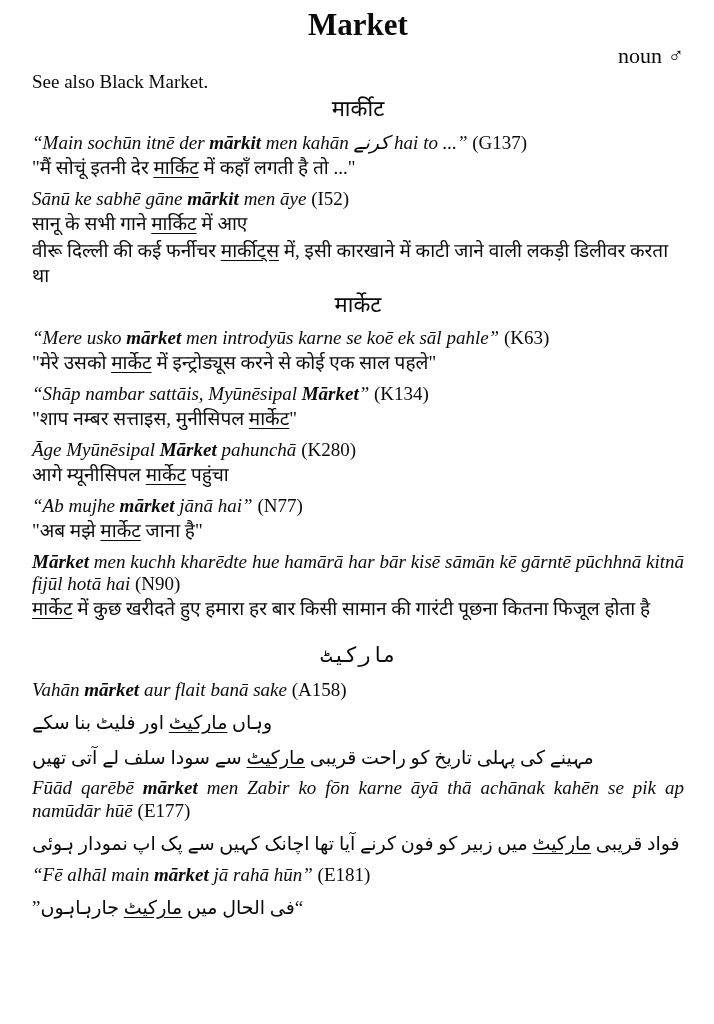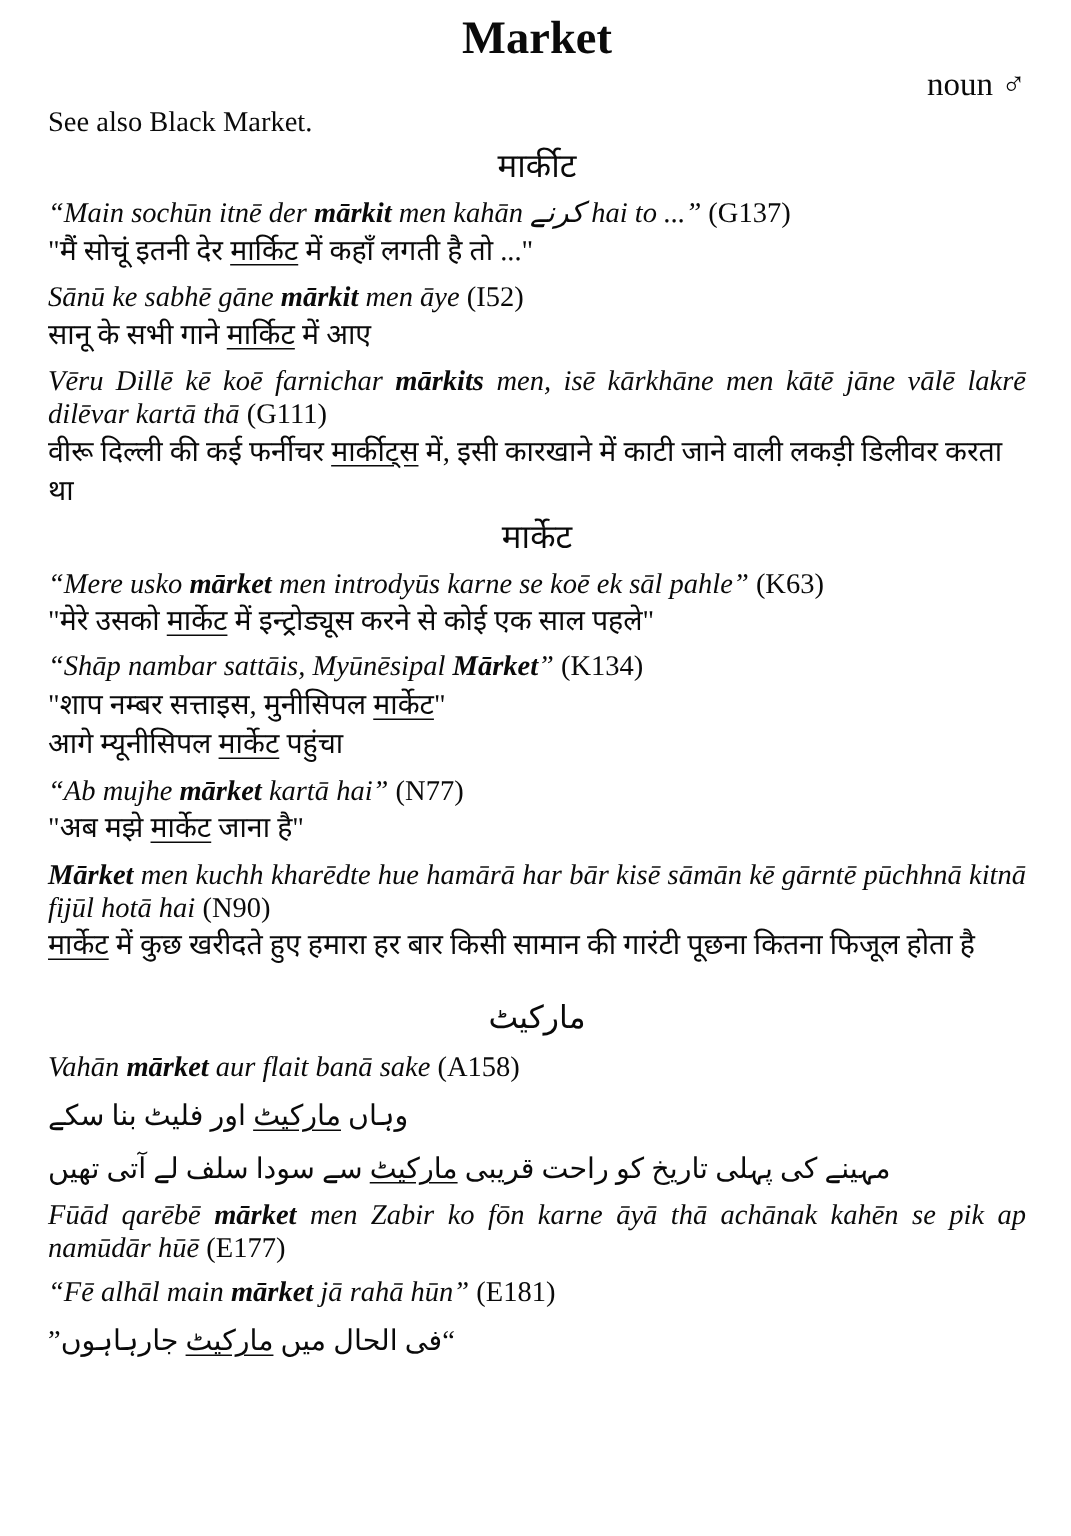--- a/index.html
+++ b/index.html
@@ -31,21 +31,21 @@
   }
   .see-also {
     font-size: 19px;
     margin: 3px 0 0 0;
   }
   .section-heading {
     text-align: center;
     font-size: 22px;
     line-height: 1.2;
     margin: 5px 0 4px 0;
-    font-family: Liberation Serif, serif;
+    font-family: Liberation Mono, monospace;
   }
   .section-heading.urdu {
     font-size: 21px;
     margin-top: 22px;
     margin-bottom: 10px;
   }
   .latin-line {
     font-size: 19px;
     font-style: italic;
     line-height: 1.17;
@@ -93,44 +93,45 @@
 
   <div class="section-heading">मार्कीट</div>
 
   <div class="latin-line"><span>“Main sochūn itnē der </span><span class="seg-b">mārkit</span><span> men kahān کرنے hai to ...” </span><span class="seg-r">(G137)</span></div>
   <div class="hindi-line"><span>"मैं सोचूं इतनी देर </span><span class="seg-u">मार्किट</span><span> में कहाँ लगती है तो ..."</span></div>
 
   <div class="latin-line"><span>Sānū ke sabhē gāne </span><span class="seg-b">mārkit</span><span> men āye </span><span class="seg-r">(I52)</span></div>
   <div class="hindi-line"><span>सानू के सभी गाने </span><span class="seg-u">मार्किट</span><span> में आए</span></div>
 
 
-  <div class="latin-line justify"><span>Vēru Dillē kē koē farnichar </span><span class="seg-b">mārkits</span><span> men, isē kārkhāne men kātē jāne vālē lakrē dilēvar kartā thā </span><span class="seg-r">(G111)</span></div>
   <div class="hindi-line"><span>वीरू दिल्ली की कई फर्नीचर </span><span class="seg-u">मार्कीट्स</span><span> में, इसी कारखाने में काटी जाने वाली लकड़ी डिलीवर करता था</span></div>
 
   <div class="section-heading">मार्केट</div>
 
   <div class="latin-line"><span>“Mere usko </span><span class="seg-b">mārket</span><span> men introdyūs karne se koē ek sāl pahle” </span><span class="seg-r">(K63)</span></div>
   <div class="hindi-line"><span>"मेरे उसको </span><span class="seg-u">मार्केट</span><span> में इन्ट्रोड्यूस करने से कोई एक साल पहले"</span></div>
 
   <div class="latin-line"><span>“Shāp nambar sattāis, Myūnēsipal </span><span class="seg-b">Mārket</span><span>” </span><span class="seg-r">(K134)</span></div>
   <div class="hindi-line"><span>"शाप नम्बर सत्ताइस, मुनीसिपल </span><span class="seg-u">मार्केट</span><span>"</span></div>
 
+  <div class="latin-line"><span>Āge Myūnēsipal </span><span class="seg-b">Mārket</span><span> pahunchā </span><span class="seg-r">(K280)</span></div>
   <div class="hindi-line"><span>आगे म्यूनीसिपल </span><span class="seg-u">मार्केट</span><span> पहुंचा</span></div>
 
-  <div class="latin-line"><span>“Ab mujhe </span><span class="seg-b">mārket</span><span> kartā hai” </span><span class="seg-r">(N77)</span></div>
+  <div class="latin-line"><span>“Ab mujhe </span><span class="seg-b">mārket</span><span> jānā hai” </span><span class="seg-r">(N77)</span></div>
   <div class="hindi-line"><span>"अब मझे </span><span class="seg-u">मार्केट</span><span> जाना है"</span></div>
 
   <div class="latin-line justify"><span class="seg-b">Mārket</span><span> men kuchh kharēdte hue hamārā har bār kisē sāmān kē gārntē pūchhnā kitnā fijūl hotā hai </span><span class="seg-r">(N90)</span></div>
   <div class="hindi-line"><span class="seg-u">मार्केट</span><span> में कुछ खरीदते हुए हमारा हर बार किसी सामान की गारंटी पूछना कितना फिजूल होता है</span></div>
 
   <div class="section-heading urdu">مارکیٹ</div>
 
   <div class="latin-line"><span>Vahān </span><span class="seg-b">mārket</span><span> aur flait banā sake </span><span class="seg-r">(A158)</span></div>
   <div class="urdu-line"><span>وہاں </span><span class="seg-u">مارکیٹ</span><span> اور فلیٹ بنا سکے</span></div>
 
   <div class="urdu-line"><span>مہینے کی پہلی تاریخ کو راحت قریبی </span><span class="seg-u">مارکیٹ</span><span> سے سودا سلف لے آتی تھیں</span></div>
 
   <div class="latin-line justify"><span>Fūād qarēbē </span><span class="seg-b">mārket</span><span> men Zabir ko fōn karne āyā thā achānak kahēn se pik ap namūdār hūē </span><span class="seg-r">(E177)</span></div>
+  <div class="urdu-line"><span>فواد قریبی </span><span class="seg-u">مارکیٹ</span><span> میں زبیر کو فون کرنے آیا تھا اچانک کہیں سے پک اپ نمودار ہوئی</span></div>
 
   <div class="latin-line"><span>“Fē alhāl main </span><span class="seg-b">mārket</span><span> jā rahā hūn” </span><span class="seg-r">(E181)</span></div>
   <div class="urdu-line"><span>“فی الحال میں </span><span class="seg-u">مارکیٹ</span><span> جارہاہوں”</span></div>
 
 </div>
 
 </body></html>

